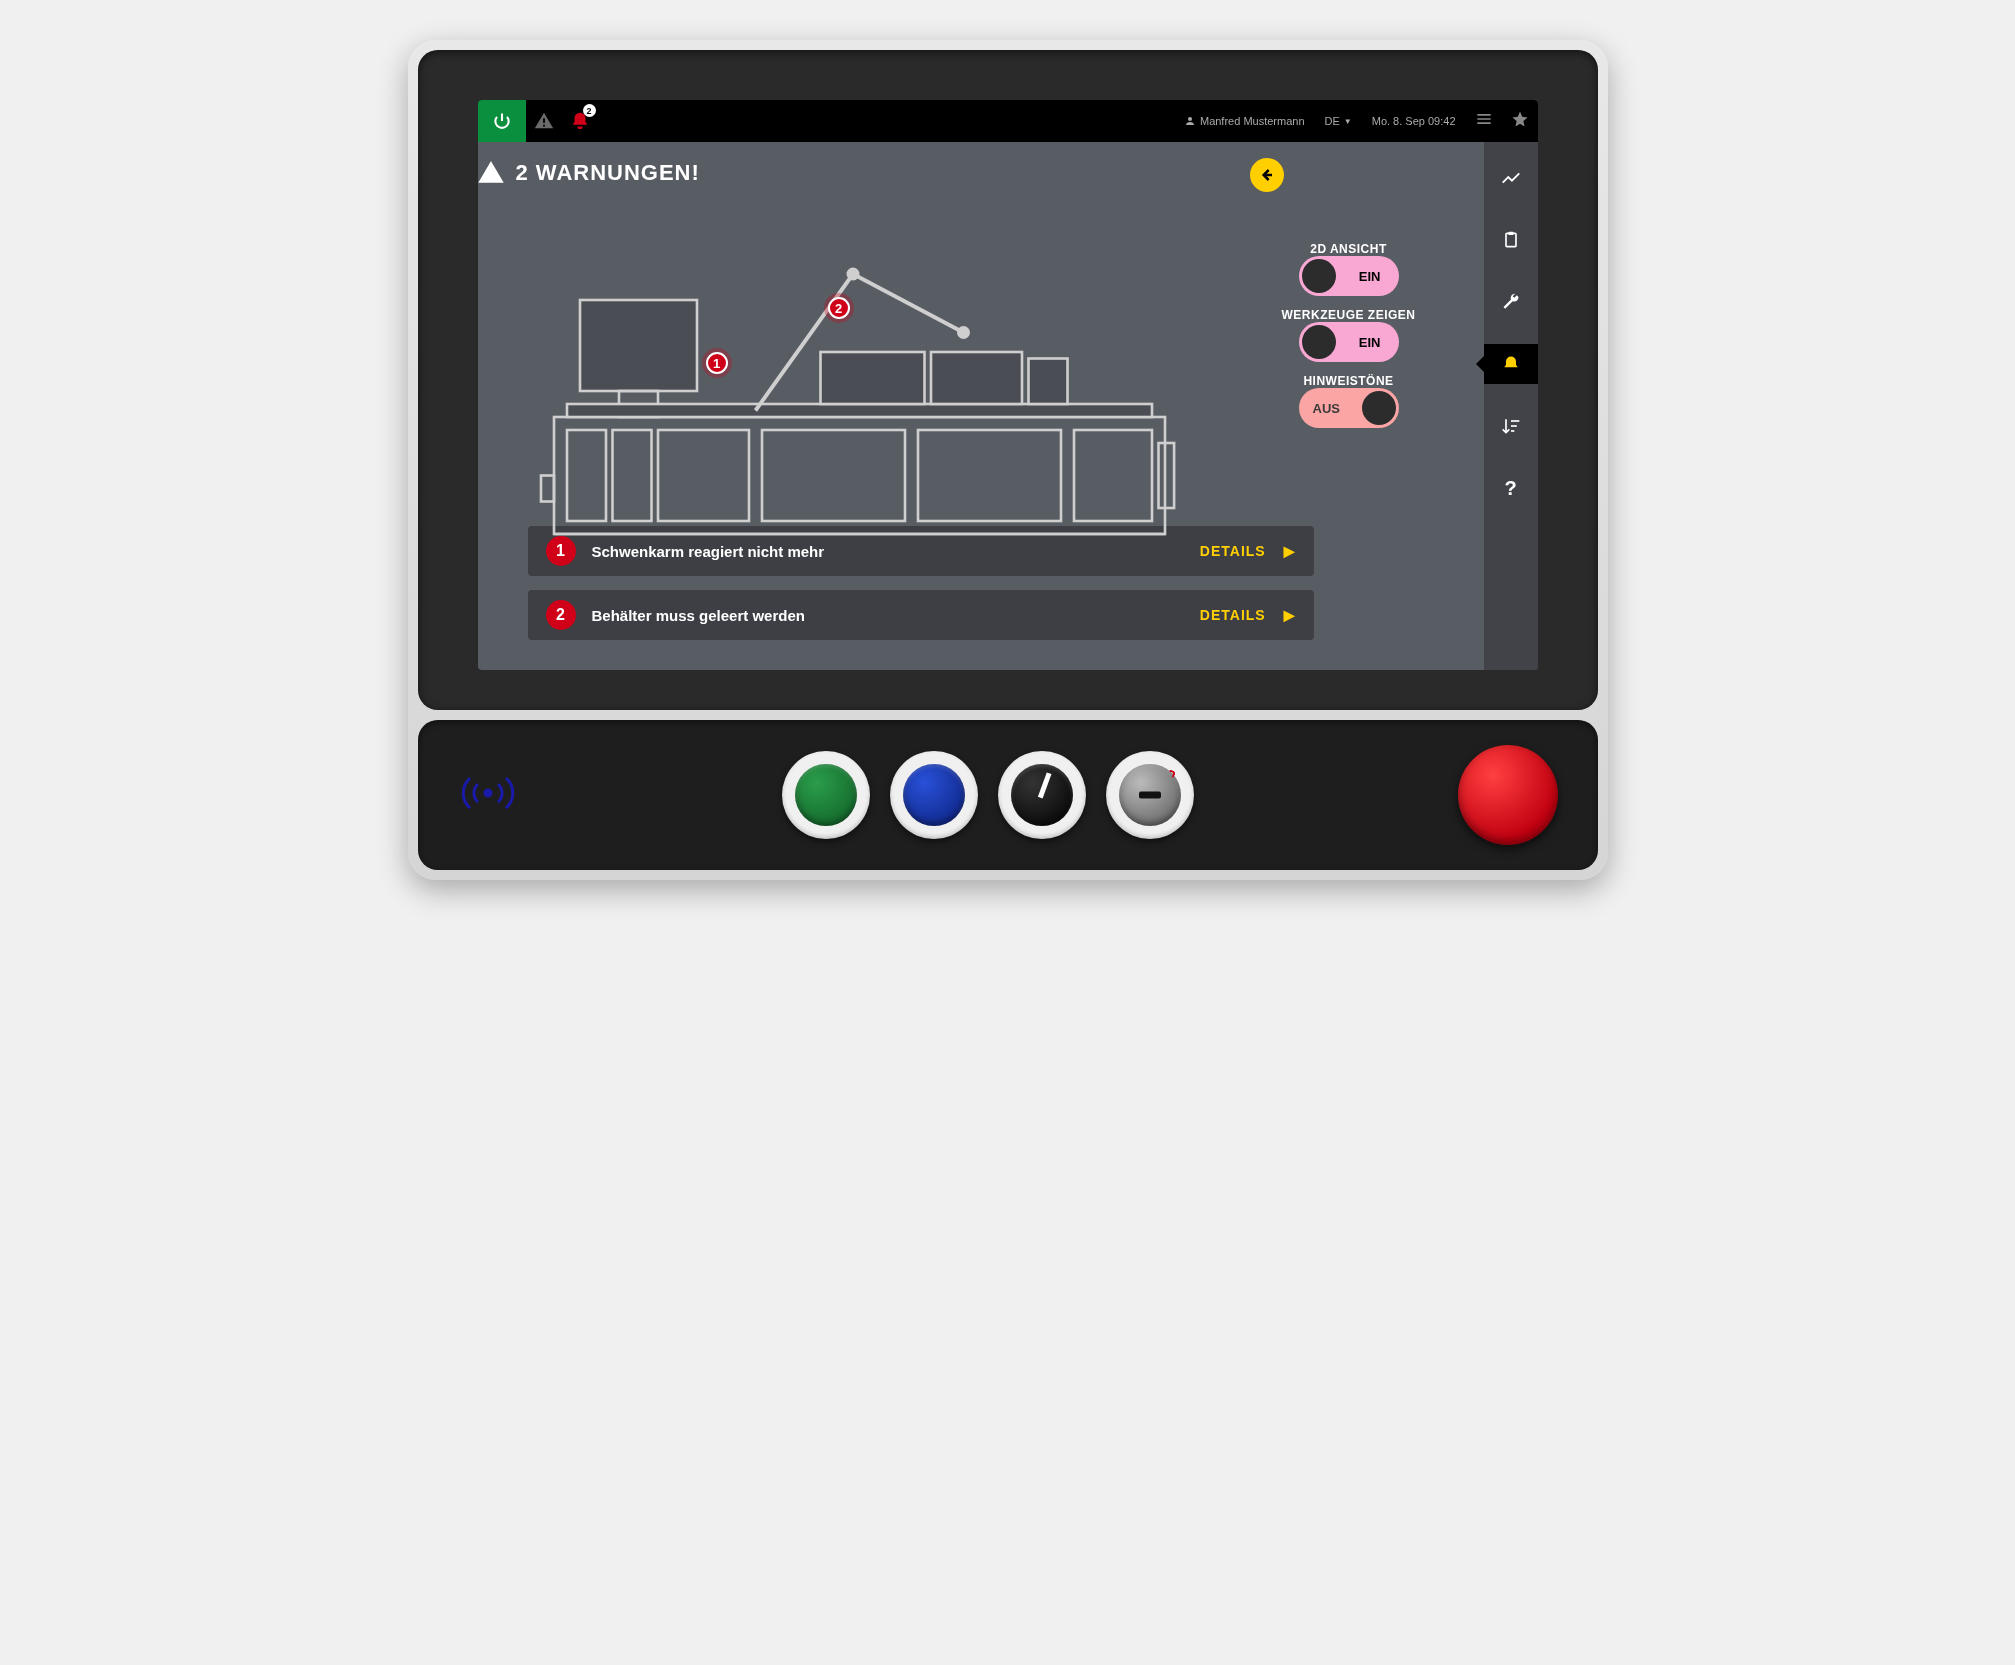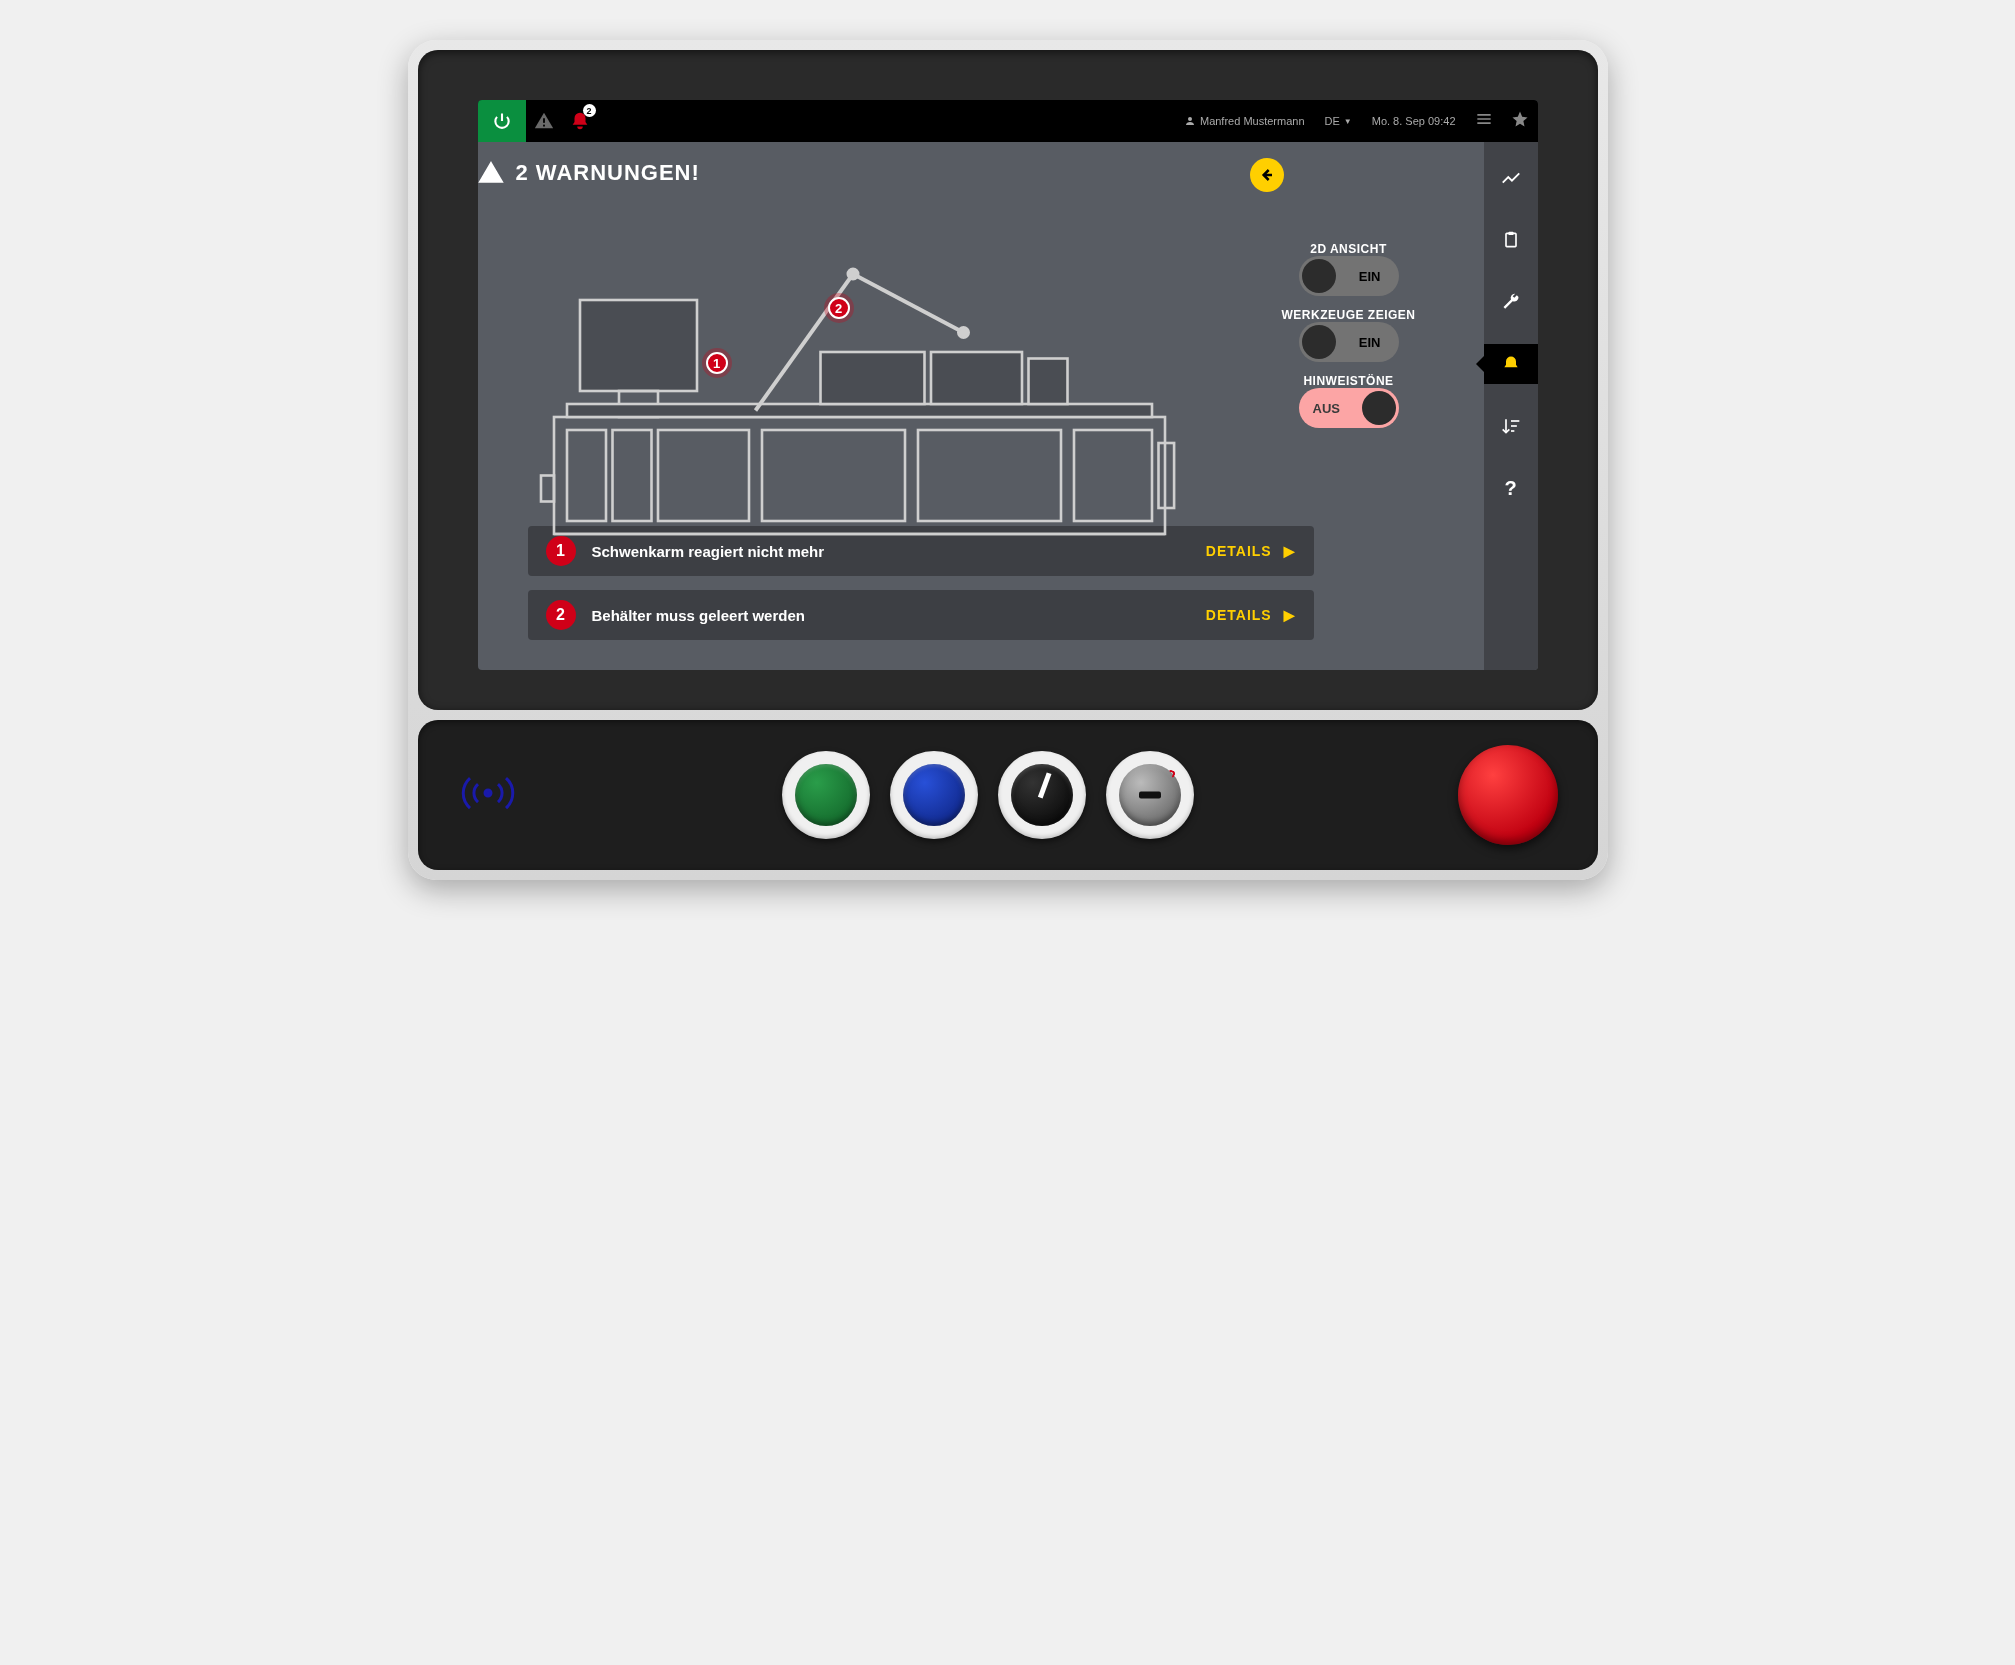--- a/index.html
+++ b/index.html
@@ -105,21 +105,21 @@
 .toggle {
   width: 100px; height: 40px; border-radius: 20px;
   display: flex; align-items: center; position: relative;
   font-weight: bold; font-size: 13px;
   margin-bottom: 12px;
 }
 .toggle .knob {
   width: 34px; height: 34px; border-radius: 50%; background: #2c2c2c;
   position: absolute; top: 3px;
 }
-.toggle.on { background: #737373; }
+.toggle.on { background: #f9a8d4; }
 .toggle.on .knob { left: 3px; }
 .toggle.on .txt { position: absolute; right: 18px; color: #000; }
 .toggle.off { background: #fca5a5; }
 .toggle.off .knob { right: 3px; }
 .toggle.off .txt { position: absolute; left: 14px; color: #3a3a3a; }
 
 .warn-list { padding: 24px 170px 0 50px; display: flex; flex-direction: column; gap: 14px; }
 .warn-item {
   background: #3d3f44;
   border-radius: 4px;
@@ -130,21 +130,21 @@
   color: #fff;
   gap: 16px;
 }
 .warn-num {
   width: 30px; height: 30px; border-radius: 50%;
   background: #d00018; color: #fff; font-weight: bold;
   display: flex; align-items: center; justify-content: center;
   font-size: 16px;
 }
 .warn-msg { flex: 1; font-weight: bold; font-size: 15px; }
-.warn-details { color: #ffcf00; font-weight: bold; font-size: 14px; letter-spacing: 1px; display: flex; align-items: center; gap: 12px; }
+.warn-details { color: #ffcf00; font-weight: bold; font-size: 14px; letter-spacing: 1px; display: flex; align-items: center; gap: 18px; }
 
 .hw-panel {
   margin-top: 10px;
   background: #1e1e1e;
   border-radius: 20px;
   height: 150px;
   display: flex;
   align-items: center;
   padding: 0 40px;
   box-shadow: inset 0 2px 6px rgba(0,0,0,0.5);

